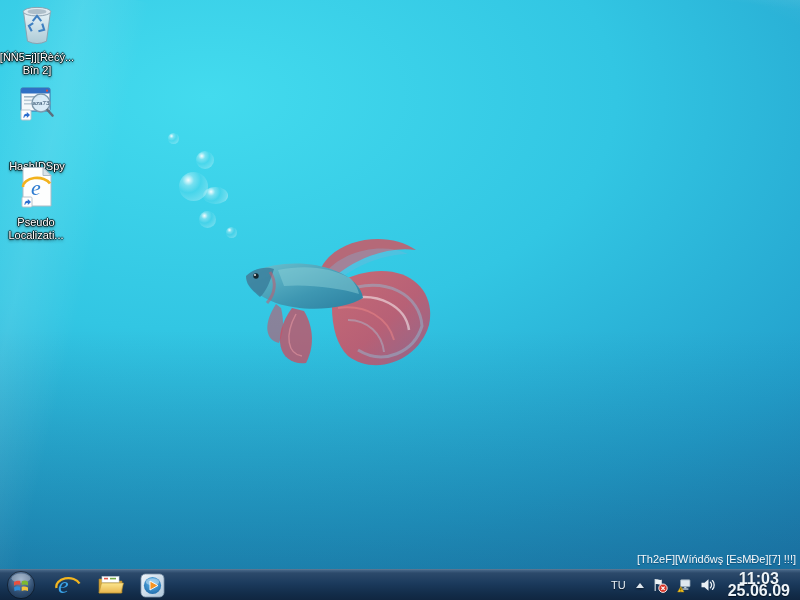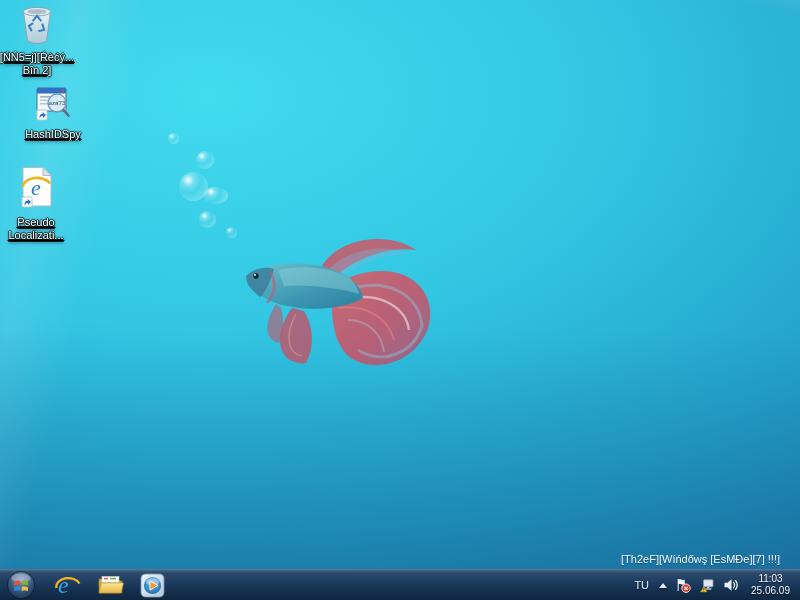--- a/index.html
+++ b/index.html
@@ -29,48 +29,48 @@
   .b1 { left:168px; top:133px; width:11px; height:11px; }
   .b2 { left:196px; top:151px; width:18px; height:18px; }
   .b3 { left:179px; top:172px; width:29px; height:29px; }
   .b4 { left:203px; top:187px; width:25px; height:17px; border-radius:50% / 50%; }
   .b5 { left:199px; top:211px; width:17px; height:17px; }
   .b6 { left:226px; top:227px; width:11px; height:11px; }
 
   .fish-wrap { position:absolute; left:236px; top:224px; width:206px; height:154px; pointer-events:none; }
 
   
-  .dicon { position:absolute; width:70px; display:flex; flex-direction:column; align-items:center; cursor:default;text-decoration:underline; }
+  .dicon { position:absolute; width:70px; display:flex; flex-direction:column; align-items:center; cursor:default; }
   .dicon .glyph { display:block; }
   .dicon .lbl { margin-top:2px; font-size:11px; line-height:13px; color:#fff; text-align:center; white-space:nowrap;
     text-shadow:-1px 0 1px rgba(0,0,0,.85), 0 -1px 1px rgba(0,0,0,.85), 1px 0 1px rgba(0,0,0,.85), 0 1px 1px rgba(0,0,0,.85), 0 2px 3px rgba(0,0,0,.6); }
   .icon-recycle { left:2px; top:5px; }
-  .icon-hash    { left:18px; top:84px; }
+  .icon-hash    { left:2px; top:84px;gap:32px; }
   .icon-ploc    { left:1px; top:166px; }
 
   
-  .watermark { position:absolute; right:20px; bottom:33px; text-align:center;
+  .watermark { position:absolute; right:4px; bottom:33px; text-align:center;
     font-size:11px; line-height:15px; color:rgba(255,255,255,.96);
     text-shadow:0 1px 1px rgba(0,40,80,.5); }
 
   
   .taskbar { position:absolute; left:0; bottom:0; width:800px; height:31px;
     background:linear-gradient(to bottom, #476687 0%, #2c4a6b 10%, #1b3a5c 45%, #122c49 80%, #102640 100%);
     border-top:1px solid rgba(150,180,210,.55);
     display:flex; align-items:center; }
   .start-orb { width:32px; height:30px; margin-left:5px; display:flex; align-items:center; justify-content:center; cursor:pointer; }
   .task-icons { display:flex; align-items:center; margin-left:10px; }
   .task-btn { width:42px; height:30px; display:flex; align-items:center; justify-content:center; cursor:pointer; }
   .tray { margin-left:auto; display:flex; align-items:center; gap:8px; padding-right:6px; }
   .lang { font-size:11px; color:#e9f0f6; padding:0 2px; cursor:pointer; text-shadow:0 1px 1px rgba(0,0,0,.6); }
   .up-arrow { width:0; height:0; border-left:4px solid transparent; border-right:4px solid transparent;
     border-bottom:5px solid #dfe7ee; cursor:pointer; filter:drop-shadow(0 1px 1px rgba(0,0,0,.5)); }
   .tray-ic { width:16px; height:16px; cursor:pointer; }
-  .clock { font-size:10px; line-height:12px; color:#eef4f9; text-align:center; cursor:pointer;
-    text-shadow:0 1px 1px rgba(0,0,0,.6); padding:0 4px; }
+  .clock { font-size:16px; line-height:12px; color:#eef4f9; text-align:center; cursor:pointer;
+    text-shadow:0 1px 1px rgba(0,0,0,.6); padding:0 4px;font-weight:bold; }
 </style>
 </head>
 <body>
 
 <div class="desktop">
 
   <div class="ray ray-1"></div>
   <div class="ray ray-2"></div>
   <div class="ray ray-3"></div>
   <div class="ray ray-4"></div>

